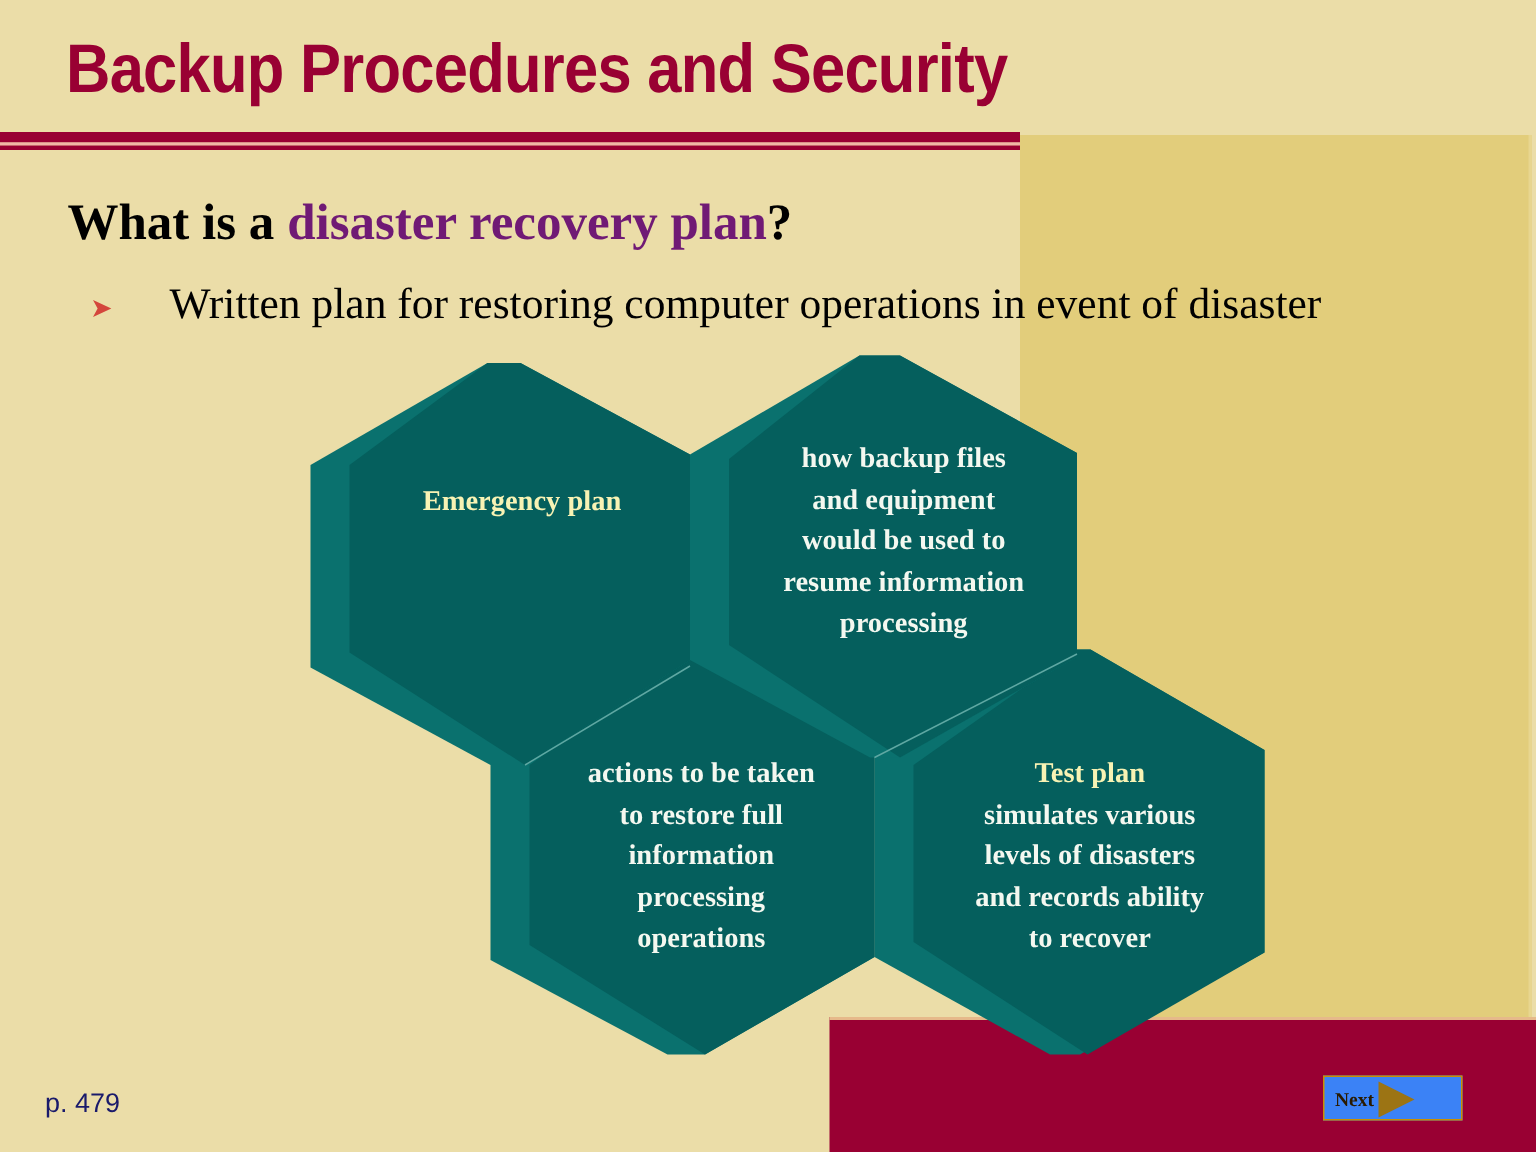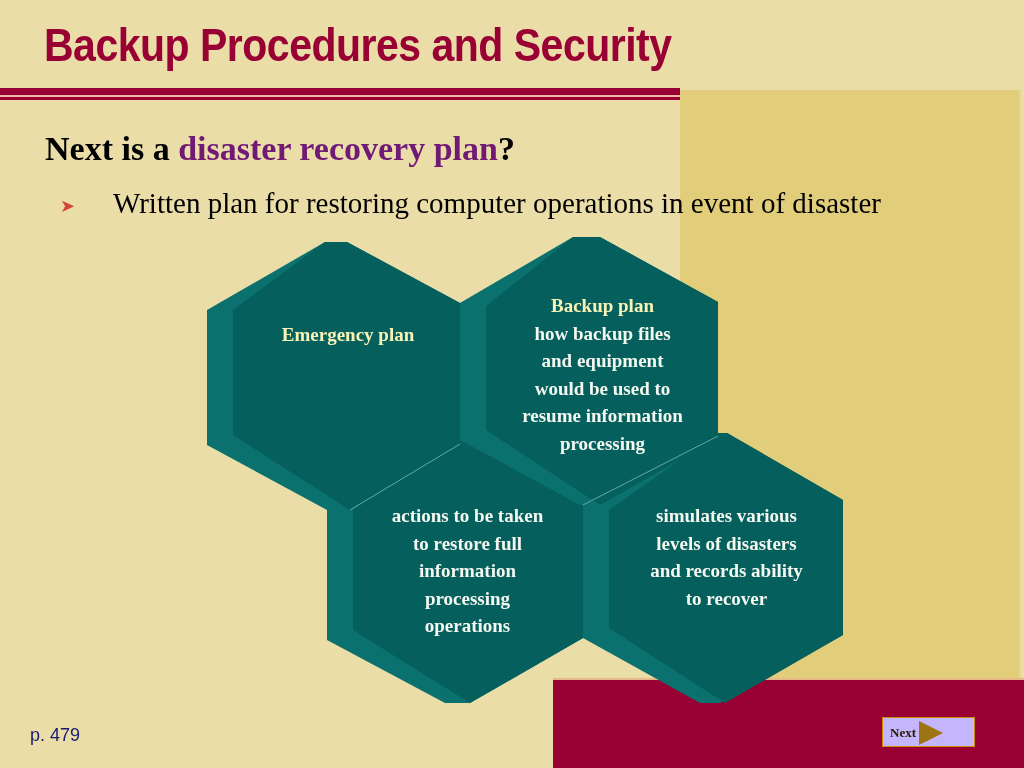--- a/index.html
+++ b/index.html
@@ -53,21 +53,21 @@
       font-weight: bold; font-size: 19px; line-height: 27.5px; color: #F4F8F0;
     }
     .hex-text .plan-title { color: #F8F3B4; display: block; }
     .hex-text .plan-desc { display: block; white-space: pre-line; }
     .page-ref {
       position: absolute; left: 30px; top: 725px;
       font-family: "Liberation Sans", sans-serif; font-size: 18px; color: #1A1A6B;
     }
     .next-btn {
       position: absolute; left: 882px; top: 717px; width: 93px; height: 30px;
-      background: #c4b5fd; border: 1px solid #C98F00; box-sizing: border-box; cursor: pointer;
+      background: #3b82f6; border: 1px solid #C98F00; box-sizing: border-box; cursor: pointer;
     }
     .next-btn .label {
       position: absolute; left: 7px; top: 7px;
       font-weight: bold; font-size: 13px; color: #2A1A00;
     }
     .next-btn .arrow {
       position: absolute; left: 36px; top: 3px; width: 0; height: 0;
       border-top: 12px solid transparent; border-bottom: 12px solid transparent;
       border-left: 24px solid #9C7414;
     }
@@ -76,21 +76,21 @@
 <body>
 
 <div class="gold-panel"></div>
 <div class="maroon-block"></div>
 
 <h1 class="title">Backup Procedures and Security</h1>
 <div class="rule-thick"></div>
 <div class="rule-gap"></div>
 <div class="rule-thin"></div>
 
-<p class="question"><span>Next is a </span><span class="accent">disaster recovery plan</span><span>?</span></p>
+<p class="question"><span>What is a </span><span class="accent">disaster recovery plan</span><span>?</span></p>
 
 <span class="bullet-arrow">➤</span>
 <p class="bullet-text">Written plan for restoring computer operations in event of disaster</p>
 
 <svg class="hexes" width="1024" height="768">
 
   <g>
     <polygon points="583,500 718,433 727,433 843,500 843,635 720,703 700,703 583,638" fill="#0A716E"></polygon>
     <polygon points="609,510 718,433 727,433 843,500 843,635 725,703 609,628" fill="#055F5D"></polygon>
   </g>
@@ -110,35 +110,35 @@
     <polygon points="207,310 325,242 347,242 460,303 460,440 350,510 327,510 207,445" fill="#0A716E"></polygon>
     <polygon points="233,310 325,242 347,242 460,303 460,440 350,510 233,435" fill="#055F5D"></polygon>
     <line x1="350" y1="510" x2="460" y2="444" stroke="#5FA8A3" stroke-width="1"></line>
   </g>
 </svg>
 
 <div class="hex-text" style="left:248px; top:321px; width:200px;">
   <span class="plan-title">Emergency plan</span>
 </div>
 <div class="hex-text" style="left:500px; top:292px; width:205px;">
-  <span class="plan-title">Backup plan</span>
   <span class="plan-desc">how backup files
 and equipment
 would be used to
 resume information
 processing</span>
 </div>
 <div class="hex-text" style="left:365px; top:502px; width:205px;">
   <span class="plan-desc">actions to be taken
 to restore full
 information
 processing
 operations</span>
 </div>
 <div class="hex-text" style="left:624px; top:502px; width:205px;">
+  <span class="plan-title">Test plan</span>
   <span class="plan-desc">simulates various
 levels of disasters
 and records ability
 to recover</span>
 </div>
 
 <div class="page-ref">p. 479</div>
 
 <div class="next-btn">
   <span class="label">Next</span>

